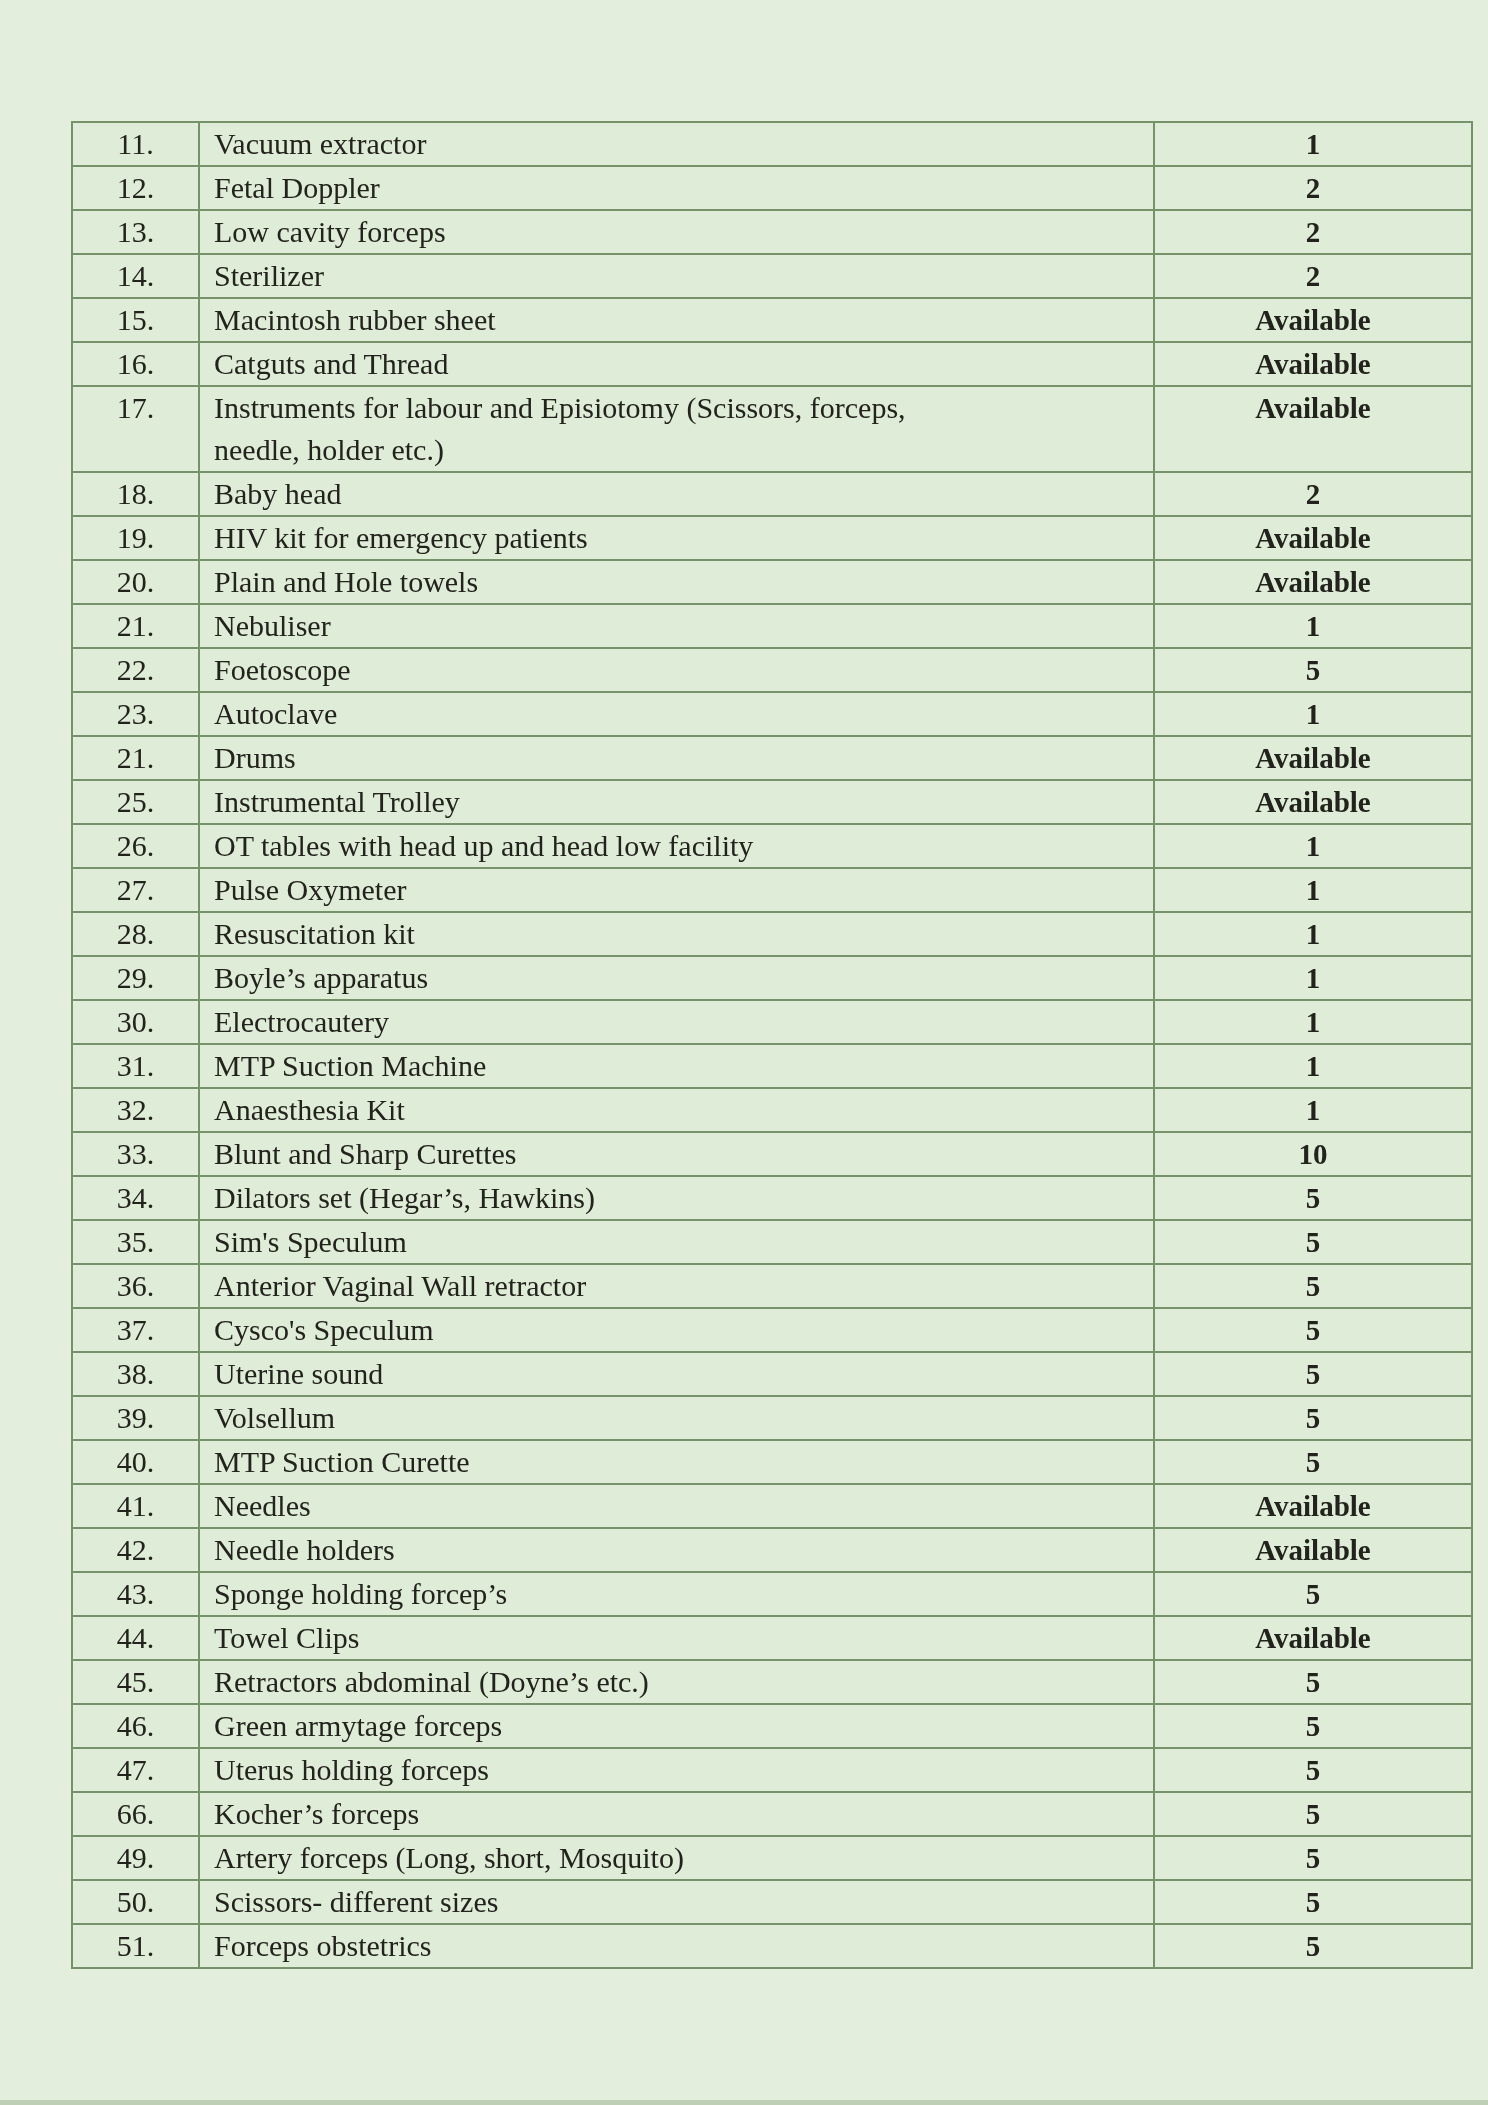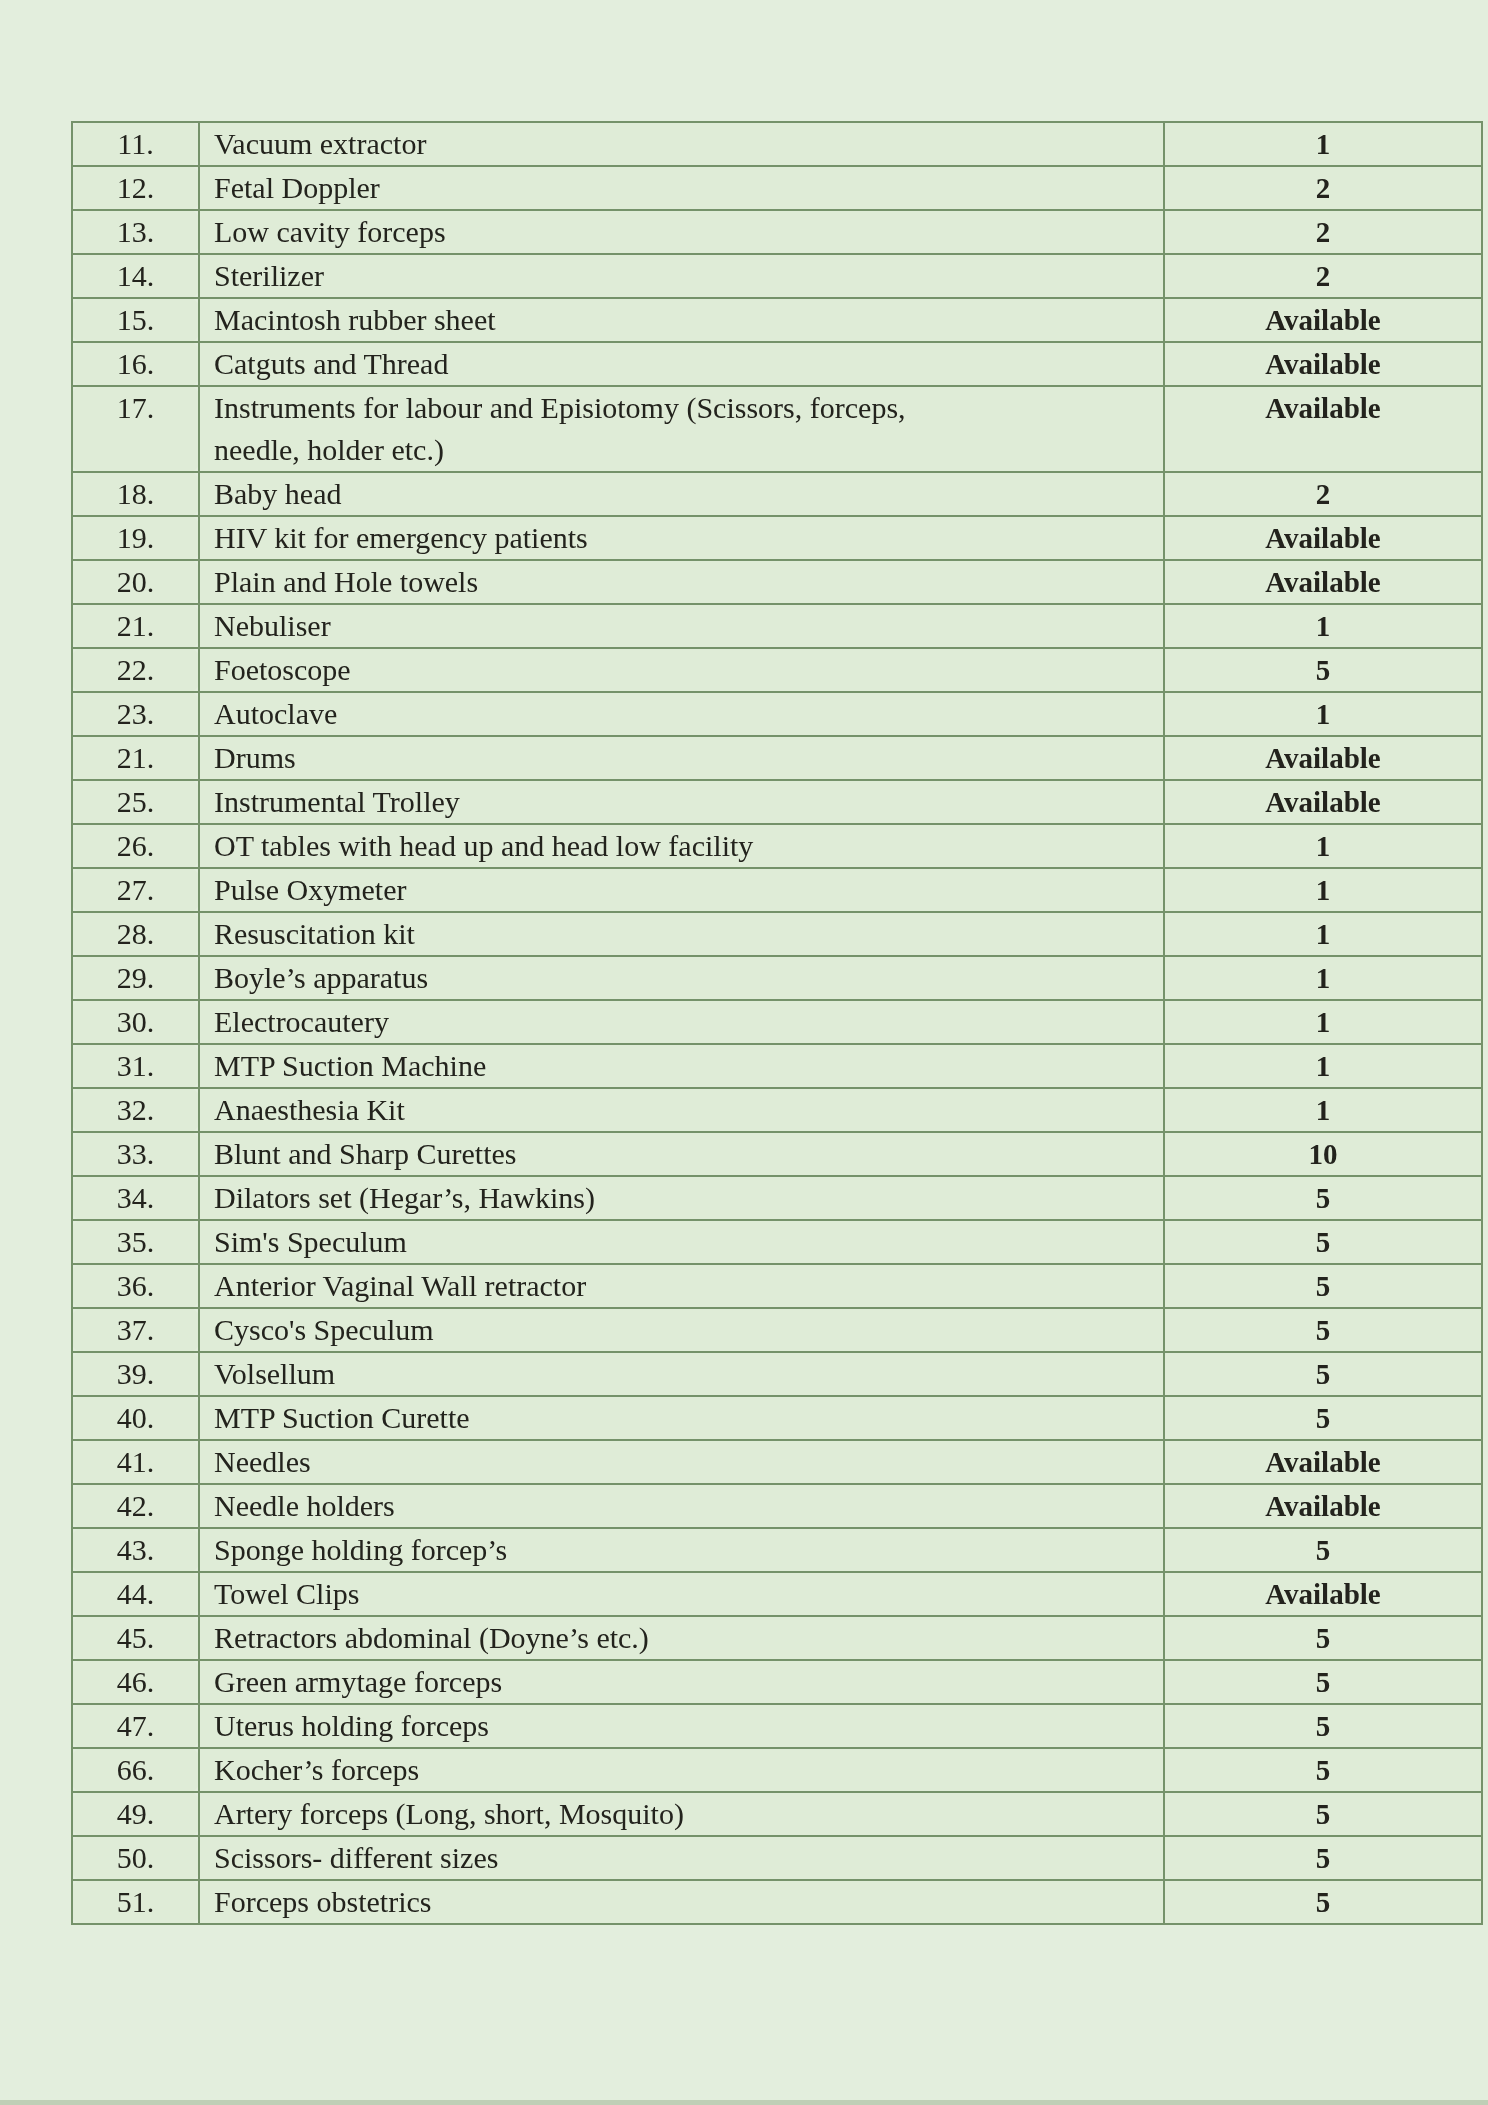--- a/index.html
+++ b/index.html
@@ -34,21 +34,20 @@
   }
   td.col-no {
     width: 125px;
     text-align: center;
     border-radius: 10px;
   }
   td.col-item {
     width: 939px;
     text-align: left;
     padding-left: 14px;
-    padding-right: 10px;
     white-space: pre-line;
     margin-top: 44px;
   }
   td.col-qty {
     width: 316px;
     text-align: center;
     font-weight: bold;
     font-size: 29px;
   }
   .bottom-bar {
@@ -221,20 +220,25 @@
     <td class="col-item">Anterior Vaginal Wall retractor</td>
     <td class="col-qty">5</td>
   </tr>
 
   <tr>
     <td class="col-no">37.</td>
     <td class="col-item">Cysco's Speculum</td>
     <td class="col-qty">5</td>
   </tr>
 
+  <tr>
+    <td class="col-no">38.</td>
+    <td class="col-item">Uterine sound</td>
+    <td class="col-qty">5</td>
+  </tr>
 
   <tr>
     <td class="col-no">39.</td>
     <td class="col-item">Volsellum</td>
     <td class="col-qty">5</td>
   </tr>
 
   <tr>
     <td class="col-no">40.</td>
     <td class="col-item">MTP Suction Curette</td>

